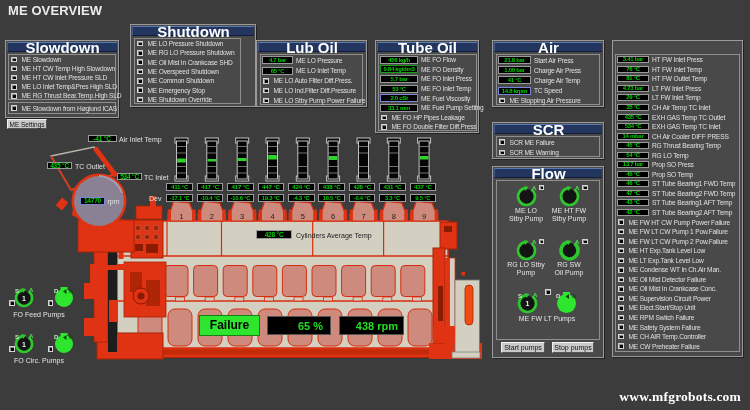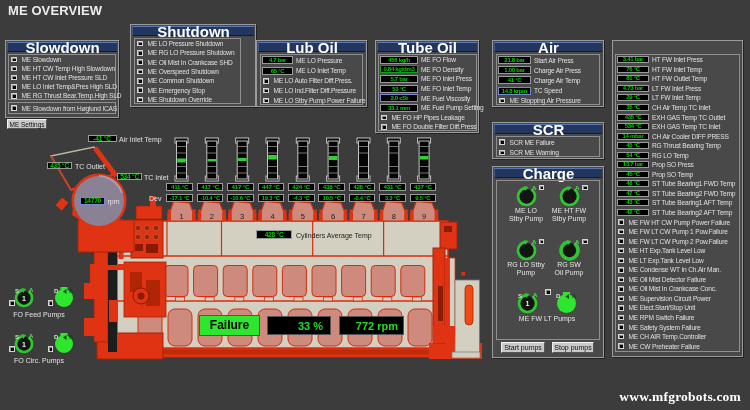--- a/index.html
+++ b/index.html
@@ -180,21 +180,21 @@
         <div class="cb"></div>
         <div class="lbl">SCR  ME Failure</div>
       </div>
 <div class="row" style="height:10.2px">
         <div class="cb"></div>
         <div class="lbl">SCR  ME Warning</div>
       </div>
 </div>
   </div>
 <div class="panel" style="left:492px;top:166px;width:112px;height:192px">
-<div class="phead">Charge</div>
+<div class="phead">Flow</div>
 <div class="ibox" style="left:3px;top:13px;width:104px;height:160px"></div>
 </div>
 <svg class="abs" style="left:511.5px;top:181.5px" width="29.0" height="29.0">
     <circle cx="14.5" cy="14.5" r="7.5" fill="#141414"></circle>
     <path d="M 19.4 7.5 A 8.5 8.5 0 1 1 13.0 6.1" fill="none" stroke="#2ec82e" stroke-width="2.6"></path>
     <path d="M 12.0 4.1 l 1.5 5 l 3 -4 z" fill="#2ec82e"></path>
     <text x="20.0" y="8.0" font-size="6" font-weight="bold" fill="#55dd55" font-family="Liberation Sans">A</text>
   </svg>
 <div class="abs" style="left:538.5px;top:184.5px;width:5.5px;height:5.5px;background:#060606;border:1px solid #d4d4d4;box-shadow:inset 1px 1px 0 #888"></div>
 <svg class="abs" style="left:554.5px;top:181.5px" width="29.0" height="29.0">
@@ -609,22 +609,22 @@
 <div class="adisp " style="left:318.4px;top:193.5px;width:26.5px;height:8px;line-height:6px;font-size:5.8px">10.5 °C</div>
 <div class="adisp " style="left:348.8px;top:183px;width:26.5px;height:8px;line-height:6px;font-size:6.2px">428 °C</div>
 <div class="adisp " style="left:348.8px;top:193.5px;width:26.5px;height:8px;line-height:6px;font-size:5.8px">-0.4 °C</div>
 <div class="adisp " style="left:379.2px;top:183px;width:26.5px;height:8px;line-height:6px;font-size:6.2px">431 °C</div>
 <div class="adisp " style="left:379.2px;top:193.5px;width:26.5px;height:8px;line-height:6px;font-size:5.8px">3.3 °C</div>
 <div class="adisp " style="left:409.6px;top:183px;width:26.5px;height:8px;line-height:6px;font-size:6.2px">437 °C</div>
 <div class="adisp " style="left:409.6px;top:193.5px;width:26.5px;height:8px;line-height:6px;font-size:5.8px">9.5 °C</div>
 <div class="adisp " style="left:256px;top:229.5px;width:36px;height:9px;line-height:7px;font-size:6.5px">428 °C</div>
 <div class="alab" style="left:296px;top:231.5px;font-size:7px;color:#1b1b1b">Cylinders Average Temp</div>
 <div class="abs" style="left:199px;top:314.5px;width:61px;height:21px;background:#2ee62e;border:1px solid #178017;color:#000;font-weight:bold;font-size:12px;text-align:center;line-height:19px">Failure</div>
-<div class="abs" style="left:267px;top:316px;width:64px;height:19px;background:#000;border:1px solid #555;color:#22dd22;font-weight:bold;font-size:11px;text-align:right;line-height:18px;padding-right:7px">33 %</div>
-<div class="abs" style="left:339px;top:316px;width:65px;height:19px;background:#000;border:1px solid #555;color:#22dd22;font-weight:bold;font-size:11px;text-align:right;line-height:18px;padding-right:5px">772 rpm</div>
+<div class="abs" style="left:267px;top:316px;width:64px;height:19px;background:#000;border:1px solid #555;color:#22dd22;font-weight:bold;font-size:11px;text-align:right;line-height:18px;padding-right:7px">65 %</div>
+<div class="abs" style="left:339px;top:316px;width:65px;height:19px;background:#000;border:1px solid #555;color:#22dd22;font-weight:bold;font-size:11px;text-align:right;line-height:18px;padding-right:5px">438 rpm</div>
 <svg class="abs" style="left:10px;top:283.5px" width="28" height="28">
     <circle cx="14" cy="14" r="7" fill="#141414"></circle>
     <path d="M 18.6 7.4 A 8 8 0 1 1 12.6 6.1" fill="none" stroke="#2ec82e" stroke-width="2.6"></path>
     <path d="M 11.6 4.1 l 1.5 5 l 3 -4 z" fill="#2ec82e"></path>
     <text x="5" y="9" font-size="6" font-weight="bold" fill="#bfe8bf" font-family="Liberation Sans">S</text>
     <text x="19.0" y="8.0" font-size="6" font-weight="bold" fill="#55dd55" font-family="Liberation Sans">A</text>
     <text x="14" y="16.5" font-size="7" font-weight="bold" fill="#eee" text-anchor="middle" font-family="Liberation Sans">1</text>
   </svg>
 <div class="abs" style="left:9px;top:300px;width:5.5px;height:5.5px;background:#060606;border:1px solid #d4d4d4;box-shadow:inset 1px 1px 0 #888"></div>
 <svg class="abs" style="left:49.5px;top:283.5px" width="28" height="28">

